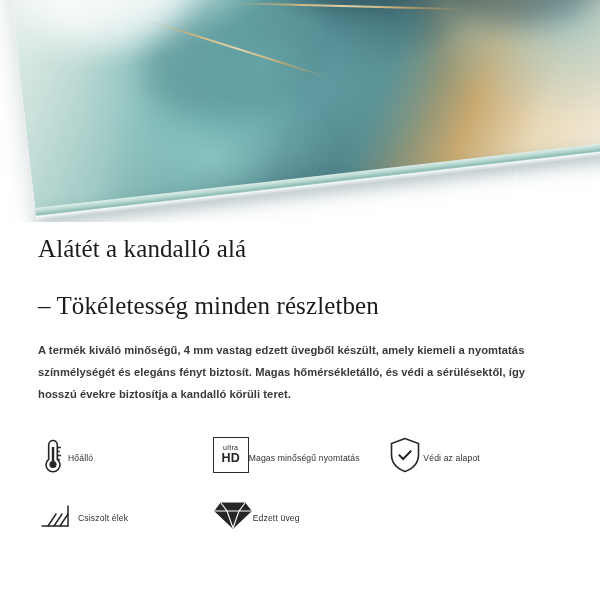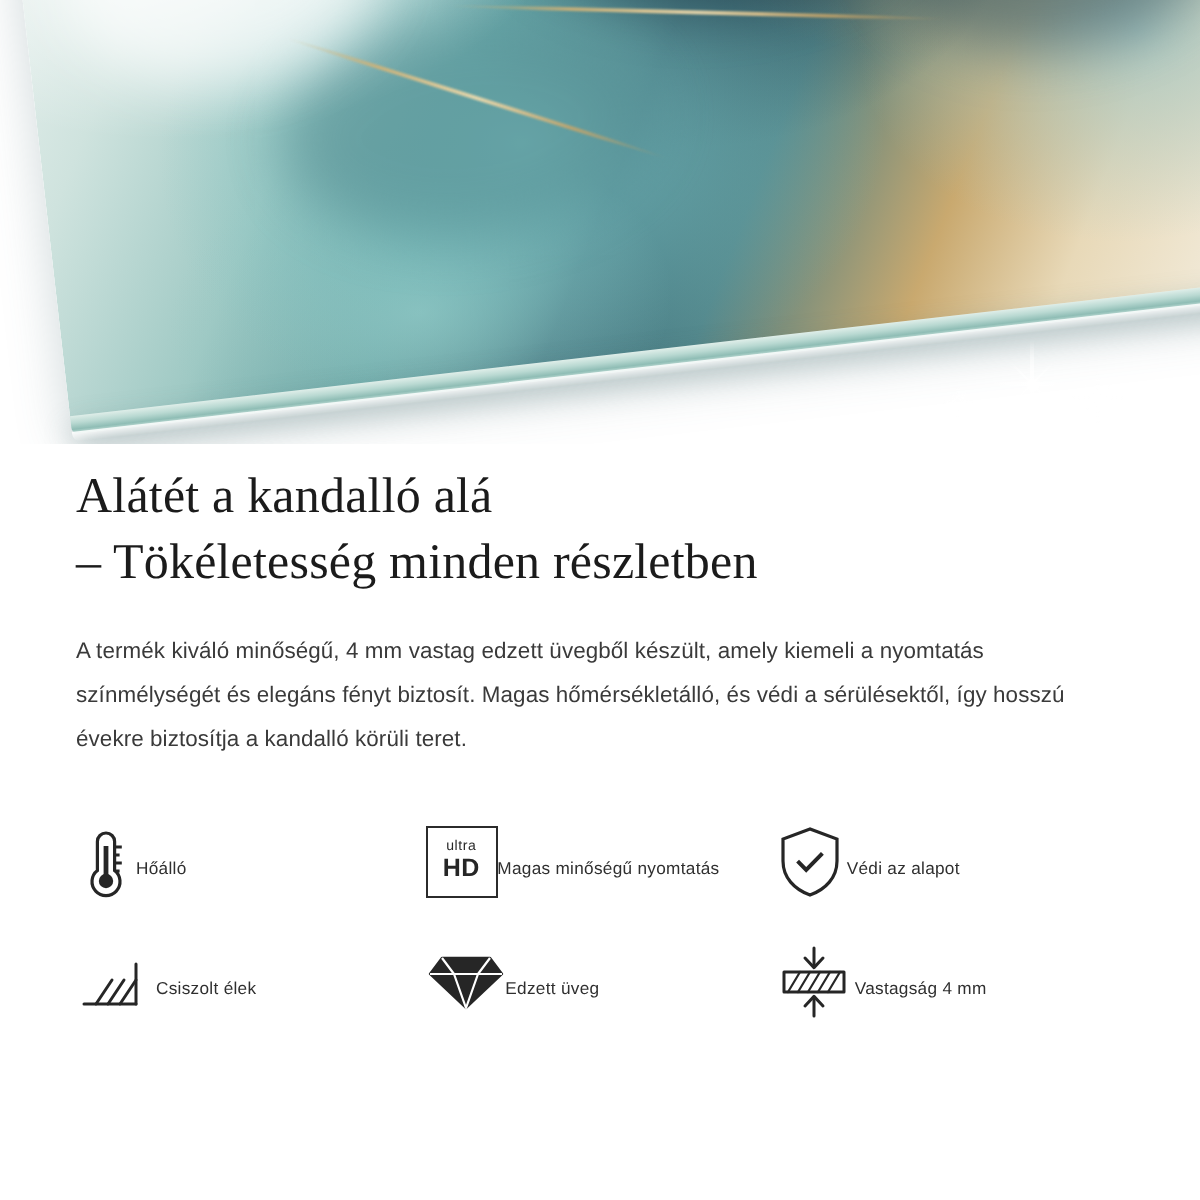--- a/index.html
+++ b/index.html
@@ -146,30 +146,31 @@
 
   .headline {
     font-family: "Liberation Serif", serif;
     font-size: 25px;
     line-height: 1.32;
     color: #1b1b1b;
     font-weight: 400;
     margin: 0;
     letter-spacing: 0.1px;
   }
-  .headline .line2 { display: block; }
+  .headline .line2 { display: block; margin-top: 24px; }
 
   .body-copy {
     margin: 18px 0 0 0;
     font-family: "Liberation Sans", sans-serif;
     font-size: 11.2px;
     line-height: 1.95;
     color: #3a3a3a;
     max-width: 520px;
     letter-spacing: 0.05px;
+    font-weight: bold;
   }
 
   
   .features {
     margin-top: 26px;
     display: grid;
     grid-template-columns: repeat(3, 1fr);
     row-gap: 14px;
     column-gap: 0;
   }
@@ -325,29 +326,16 @@
       <div class="feature">
         <div class="feature-icon">
           <svg width="40" height="34" viewBox="0 0 40 34" fill="#262626" stroke="#262626" stroke-width="1.2" stroke-linejoin="round">
             <path d="M8 5h24l6 8-18 17L2 13 8 5z"></path>
             <path d="M2 13h36M8 5l6 8 6 17 6-17 6-8" fill="none" stroke="#ffffff" stroke-width="1.1"></path>
           </svg>
         </div>
         <div class="feature-label">Edzett üveg</div>
       </div>
 
-      <div class="feature">
-        <div class="feature-icon">
-          <svg width="40" height="40" viewBox="0 0 40 40" fill="none" stroke="#262626" stroke-width="1.5" stroke-linecap="round" stroke-linejoin="round">
-            <path d="M20 3 L20 12"></path>
-            <path d="M15.5 8 L20 12.8 L24.5 8"></path>
-            <path d="M20 37 L20 28"></path>
-            <path d="M15.5 32 L20 27.2 L24.5 32"></path>
-            <rect x="5" y="15" width="30" height="10" stroke-width="1.5"></rect>
-            <path d="M7 25 L13 15 M12 25 L18 15 M17 25 L23 15 M22 25 L28 15 M27 25 L33 15" stroke-width="1.1"></path>
-          </svg>
-        </div>
-        <div class="feature-label">Vastagság 4 mm</div>
-      </div>
 
     </div>
   </div>
 </div>
 
 </body></html>

